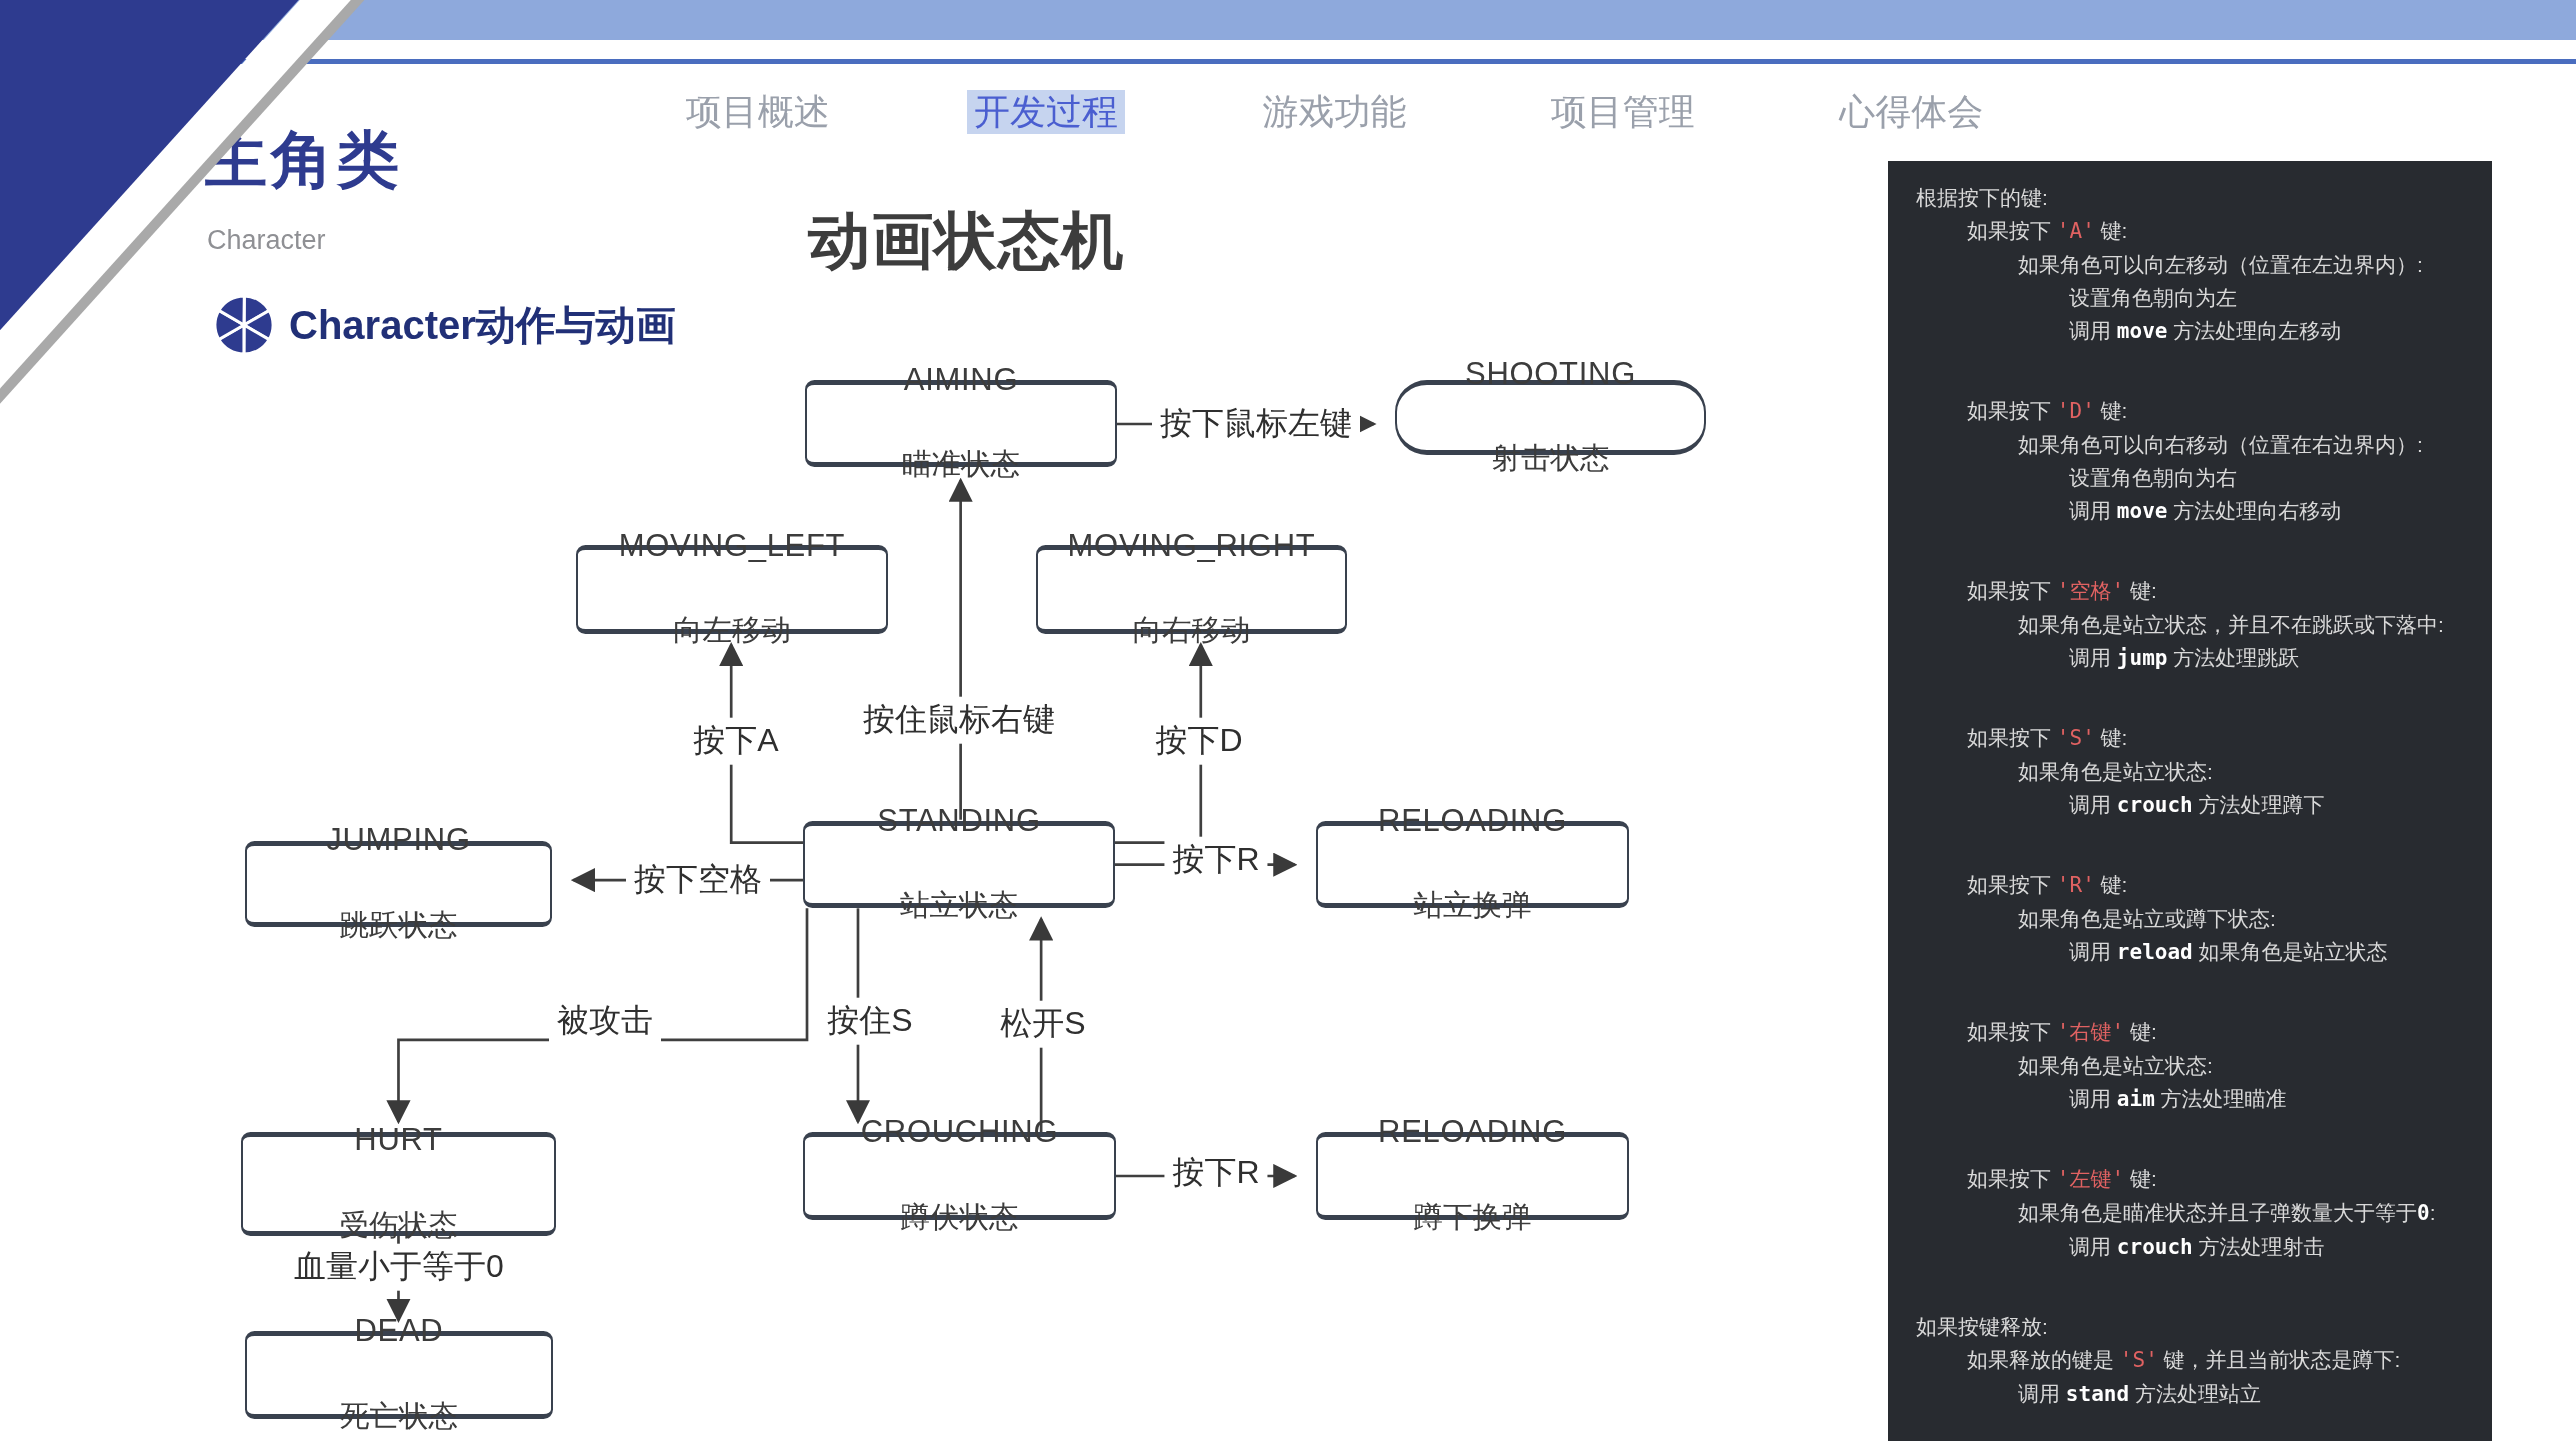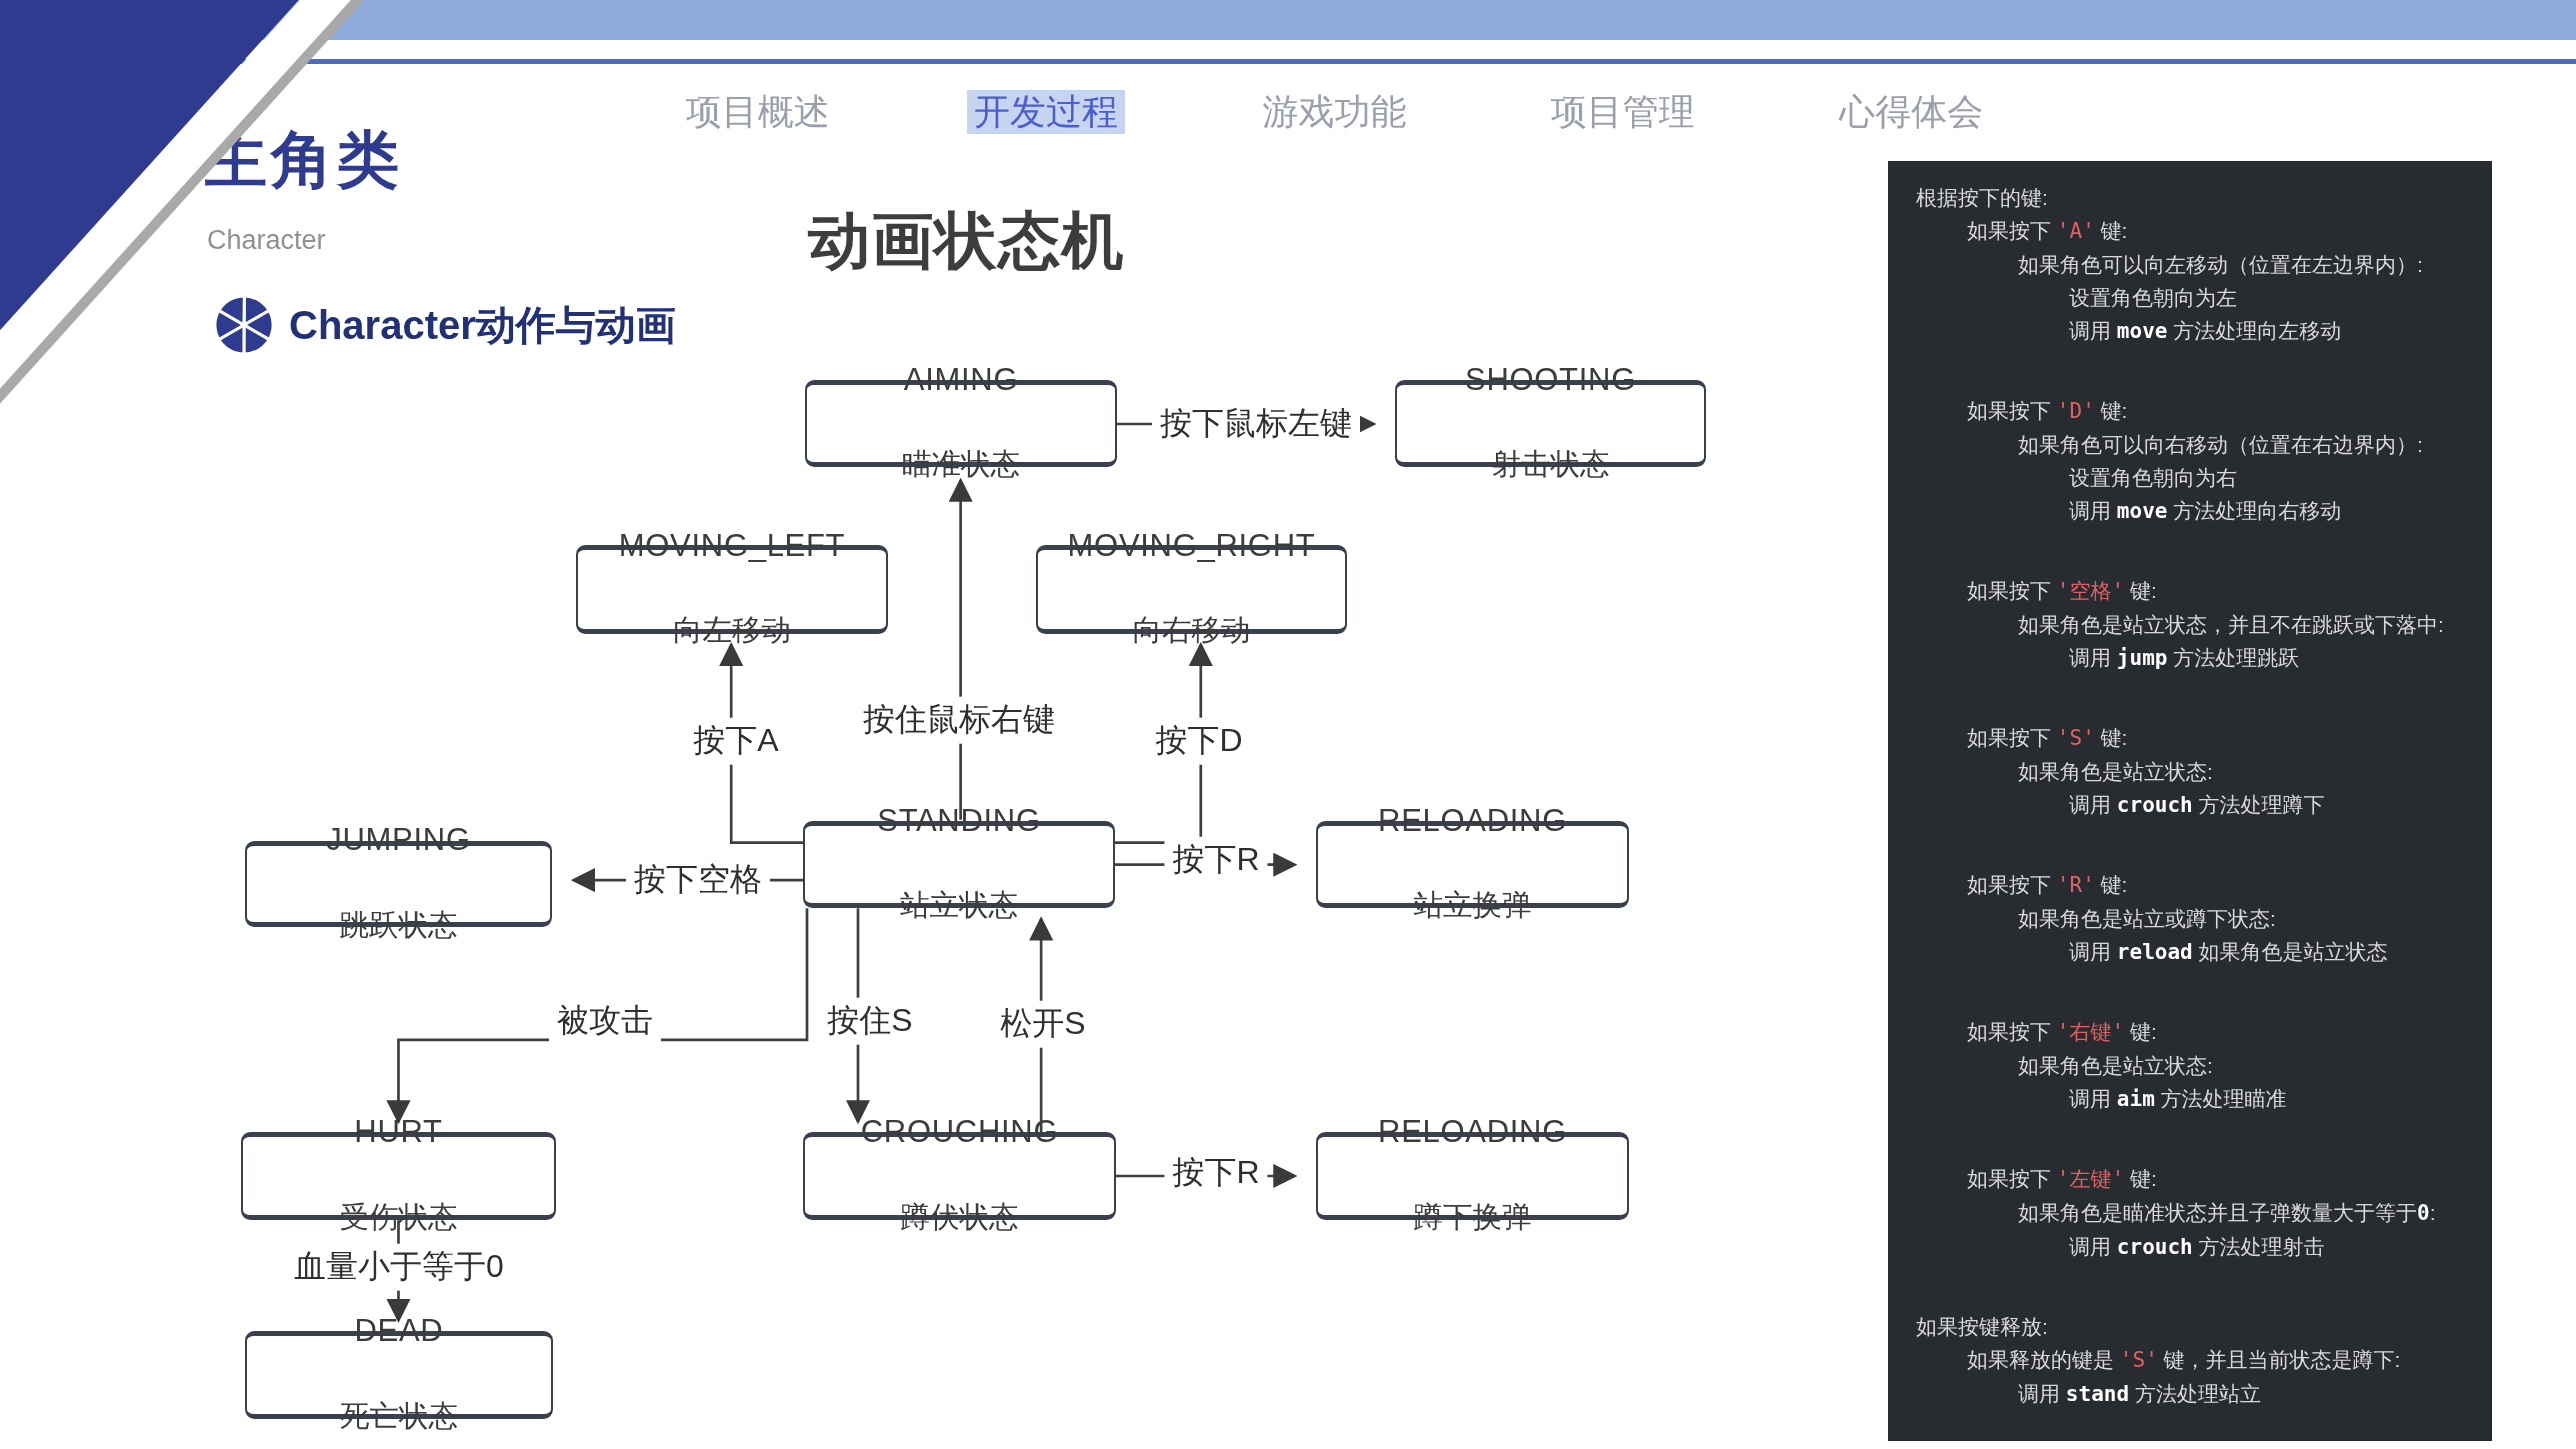--- a/index.html
+++ b/index.html
@@ -102,21 +102,21 @@
       <path d="M1552 1688 V1370" marker-end="url(#ah)"></path>
       <path d="M1663 1753 H1930" marker-end="url(#ah)"></path>
       <path d="M594 1819 V1968" marker-end="url(#ah)"></path>
     </g>
   </svg>
 
   <div class="state" style="left:805px;top:380px;width:312px;height:87px;">
     <span class="name">AIMING</span>
     <span class="desc">瞄准状态</span>
   </div>
-  <div class="state" style="left:1395px;top:380px;width:311px;height:87px;">
+  <div class="state" style="left:1395px;top:380px;width:311px;height:75px;border-radius:32px;">
     <span class="name">SHOOTING</span>
     <span class="desc">射击状态</span>
   </div>
   <div class="state" style="left:576px;top:545px;width:312px;height:89px;">
     <span class="name">MOVING_LEFT</span>
     <span class="desc">向左移动</span>
   </div>
   <div class="state" style="left:1036px;top:545px;width:311px;height:89px;">
     <span class="name">MOVING_RIGHT</span>
     <span class="desc">向右移动</span>
@@ -126,21 +126,21 @@
     <span class="desc">跳跃状态</span>
   </div>
   <div class="state" style="left:803px;top:821px;width:312px;height:87px;">
     <span class="name">STANDING</span>
     <span class="desc">站立状态</span>
   </div>
   <div class="state" style="left:1316px;top:821px;width:313px;height:87px;">
     <span class="name">RELOADING</span>
     <span class="desc">站立换弹</span>
   </div>
-  <div class="state" style="left:241px;top:1132px;width:315px;height:88px;">
+  <div class="state" style="left:241px;top:1132px;width:315px;height:104px;">
     <span class="name">HURT</span>
     <span class="desc">受伤状态</span>
   </div>
   <div class="state" style="left:803px;top:1132px;width:313px;height:88px;">
     <span class="name">CROUCHING</span>
     <span class="desc">蹲伏状态</span>
   </div>
   <div class="state" style="left:1316px;top:1132px;width:313px;height:88px;">
     <span class="name">RELOADING</span>
     <span class="desc">蹲下换弹</span>

